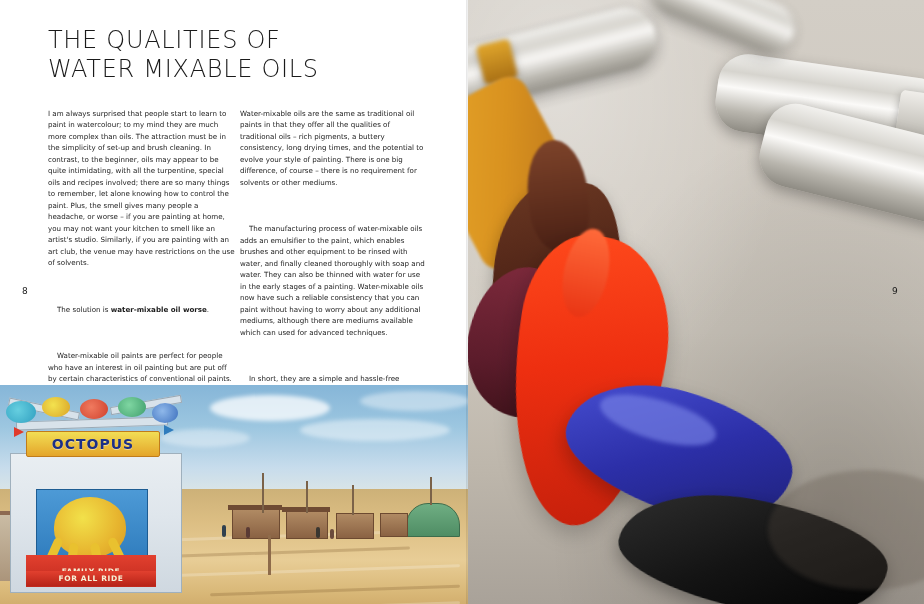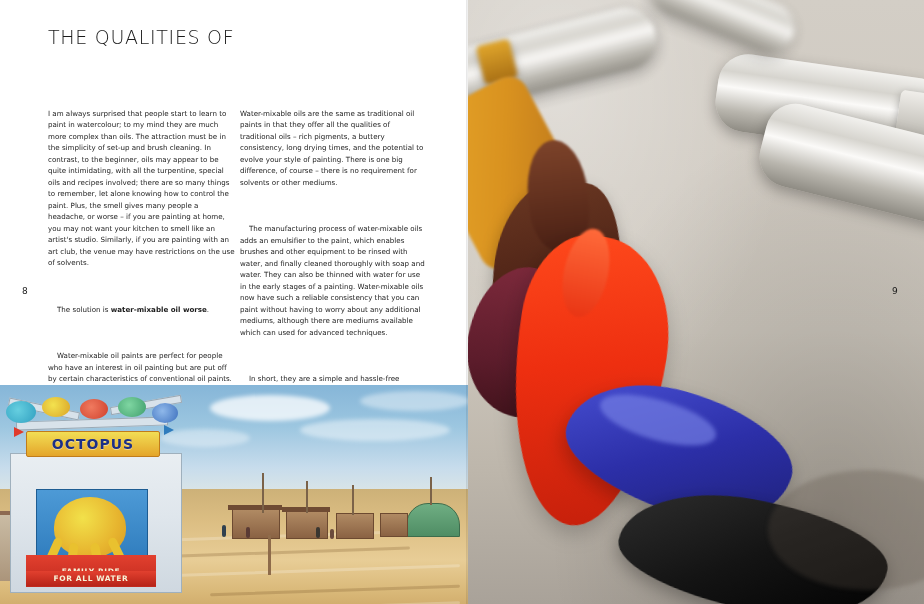--- a/index.html
+++ b/index.html
@@ -29,21 +29,21 @@
   }
   .title-block {
     position: absolute;
     left: 48px;
     top: 26px;
     width: 390px;
   }
   .title-line {
     font-family: "DejaVu Sans", sans-serif;
     font-weight: 300;
-    font-size: 19px;
+    font-size: 24px;
     letter-spacing: 0.7px;
     color: #1a1a1a;
     line-height: 1.22;
     text-transform: uppercase;
     white-space: nowrap;
   }
   .columns {
     position: absolute;
     left: 48px;
     top: 108px;
@@ -300,20 +300,21 @@
 </style>
 </head>
 <body>
 
 <div class="spread">
 
   <div class="page-left">
 
     <div class="title-block">
       <div class="title-line">THE QUALITIES OF</div>
+      <div class="title-line">WATER MIXABLE OILS</div>
     </div>
 
     <div class="columns">
       <div class="col">
         <p>I am always surprised that people start to learn to paint in watercolour; to my mind they are much more complex than oils. The attraction must be in the simplicity of set-up and brush cleaning. In contrast, to the beginner, oils may appear to be quite intimidating, with all the turpentine, special oils and recipes involved; there are so many things to remember, let alone knowing how to control the paint. Plus, the smell gives many people a headache, or worse – if you are painting at home, you may not want your kitchen to smell like an artist's studio. Similarly, if you are painting with an art club, the venue may have restrictions on the use of solvents.</p>
         <p>The solution is <b>water-mixable oil worse</b>.</p>
         <p>Water-mixable oil paints are perfect for people who have an interest in oil painting but are put off by certain characteristics of conventional oil paints. They are as ideal if you are a beginner to painting as they are if you are a full-time, professional artist. I have used water-mixable oil colours exclusively now for four years – that is a lot of paintings in watermixable oils: well over a thousand!</p>
       </div>
       <div class="col">
         <p>Water-mixable oils are the same as traditional oil paints in that they offer all the qualities of traditional oils – rich pigments, a buttery consistency, long drying times, and the potential to evolve your style of painting. There is one big difference, of course – there is no requirement for solvents or other mediums.</p>
@@ -378,21 +379,21 @@
         <div class="ride-sign">OCTOPUS</div>
 
         <div class="ride-panel-blue"></div>
         <div class="ride-squid"></div>
         <div class="squid-arm" style="left:44px;top:140px;transform:rotate(24deg);"></div>
         <div class="squid-arm" style="left:62px;top:146px;transform:rotate(8deg);"></div>
         <div class="squid-arm" style="left:86px;top:146px;transform:rotate(-10deg);"></div>
         <div class="squid-arm" style="left:106px;top:140px;transform:rotate(-26deg);"></div>
 
         <div class="banner-red">FAMILY RIDE</div>
-        <div class="banner-red2">FOR ALL WATER</div>
+        <div class="banner-red2">FOR ALL RIDE</div>
 
         <div class="flag" style="left:8px;top:30px;"></div>
         <div class="flag" style="left:158px;top:28px;border-left-color:#2f7cbd;"></div>
       </div>
     </div>
   </div>
 
   <div class="page-gutter"></div>
 
   <div class="page-right">

